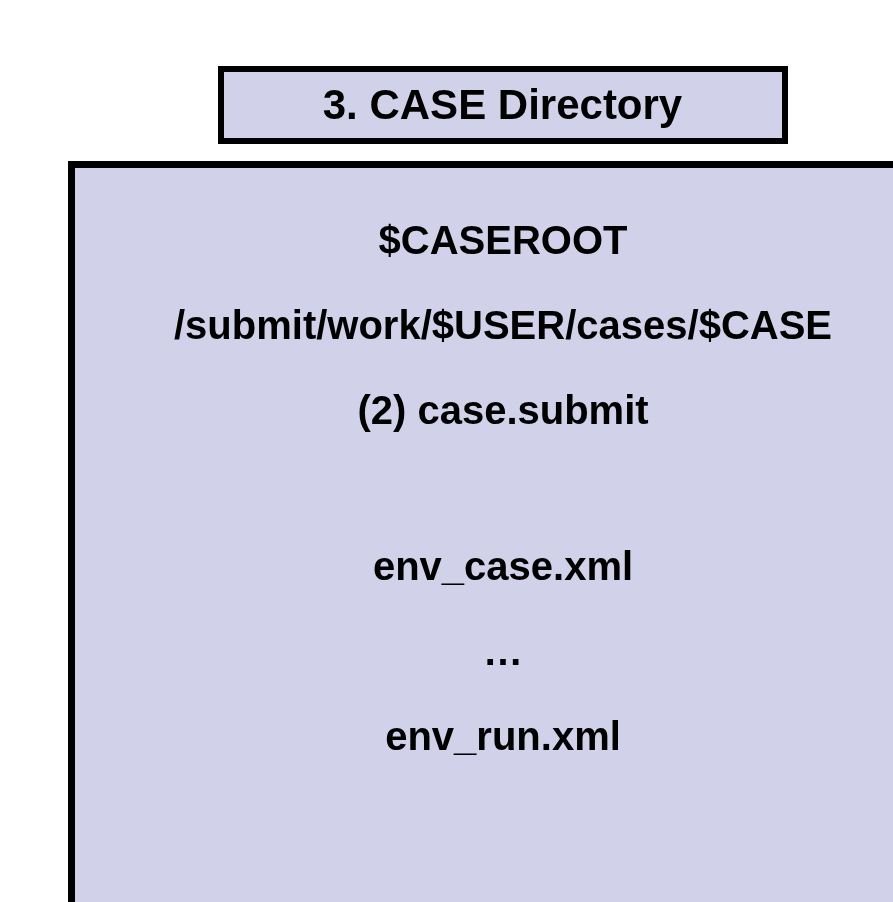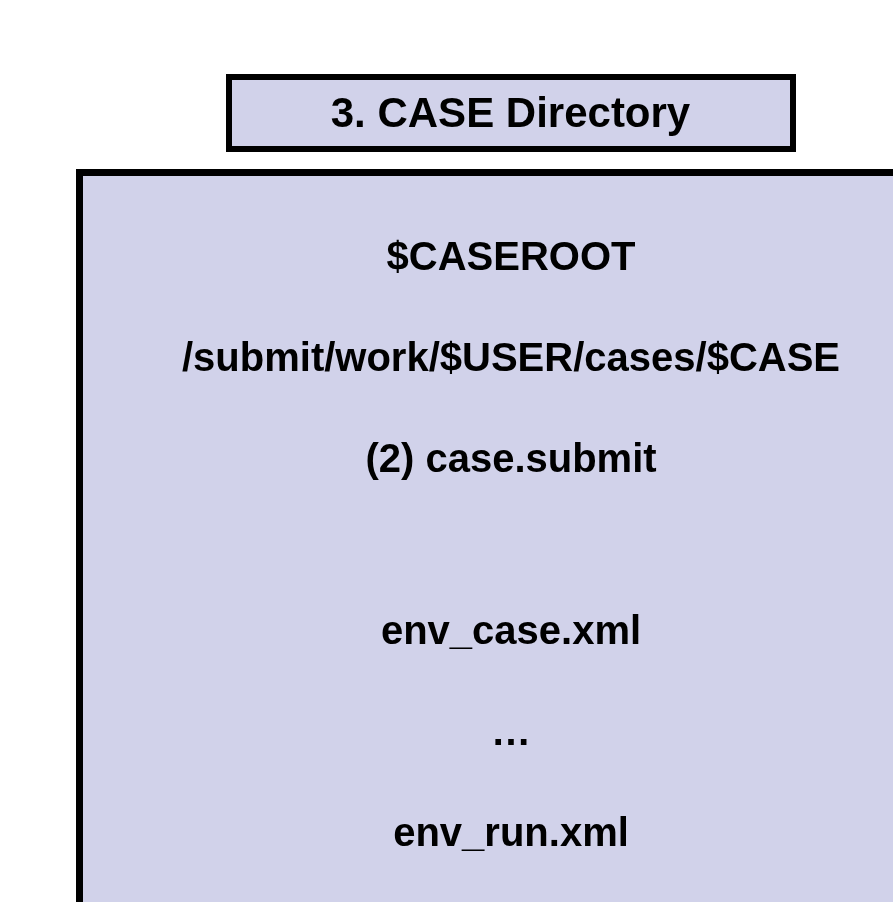--- a/index.html
+++ b/index.html
@@ -1,17 +1,17 @@
 <!DOCTYPE html>
 <html><head>
   <meta charset="utf-8">
   <style>
     * {
       margin: 16px;
-      padding: 16px;
+      padding: 8px;
       box-sizing: border-box;
     }
     body {
       font-family: Arial, Helvetica, sans-serif;
       background: #ffffff;
       width: 893px;
       height: 902px;
       position: relative;
     }
     .title-box {

